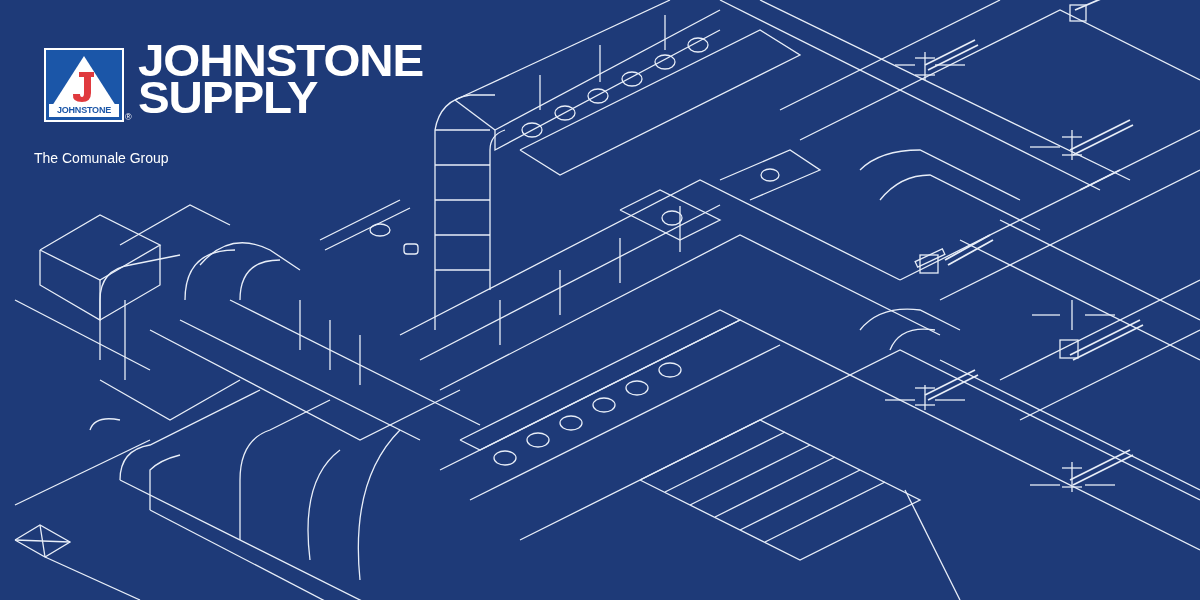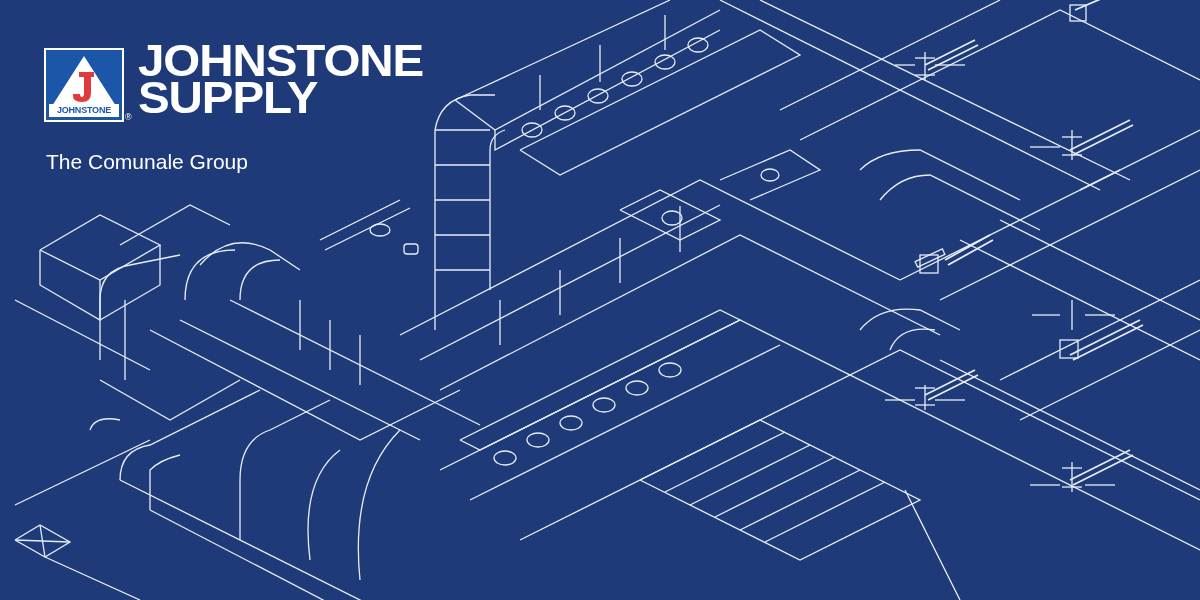--- a/index.html
+++ b/index.html
@@ -7,21 +7,21 @@
     .blueprint { position:absolute; left:0; top:0; width:1200px; height:600px; }
     .blueprint line, .blueprint path, .blueprint polyline, .blueprint polygon, .blueprint ellipse, .blueprint rect { fill:none; stroke:#e8eef8; stroke-width:1.3; }
     .blueprint .thick { stroke-width:1.8; }
     .brand { position:absolute; left:44px; top:48px; display:flex; align-items:flex-start; }
     .logo-box { width:80px; height:74px; background:#1b56a8; border:2px solid #fff; position:relative; box-sizing:border-box; }
     .logo-box svg { position:absolute; left:0; top:0; }
     .logo-word { position:absolute; left:3px; bottom:3px; width:70px; height:13px; background:#fff; color:#1b56a8; font-weight:bold; font-size:9px; line-height:13px; text-align:center; letter-spacing:-0.2px; }
     .reg { font-size:9px; color:#fff; margin-left:1px; margin-top:64px; }
     .brand-name { margin-left:6px; margin-top:-6px; color:#fff; font-weight:bold; font-size:44px; line-height:37px; letter-spacing:-1px; transform:scaleX(1.08); transform-origin:left top; }
     .brand-name div { white-space:nowrap; }
-    .subtitle { position:absolute; left:46px; top:150px; color:#fff; font-size:21px; }
+    .subtitle { position:absolute; left:34px; top:150px; color:#fff; font-size:14px; }
   </style>
 </head>
 <body>
 
 <svg class="blueprint" viewBox="0 0 1200 600">
 
   <polyline points="455,100 670,0"></polyline>
   <polyline points="495,130 720,10"></polyline>
   <polyline points="455,100 495,130"></polyline>
   <line x1="540" y1="75" x2="540" y2="110"></line>

